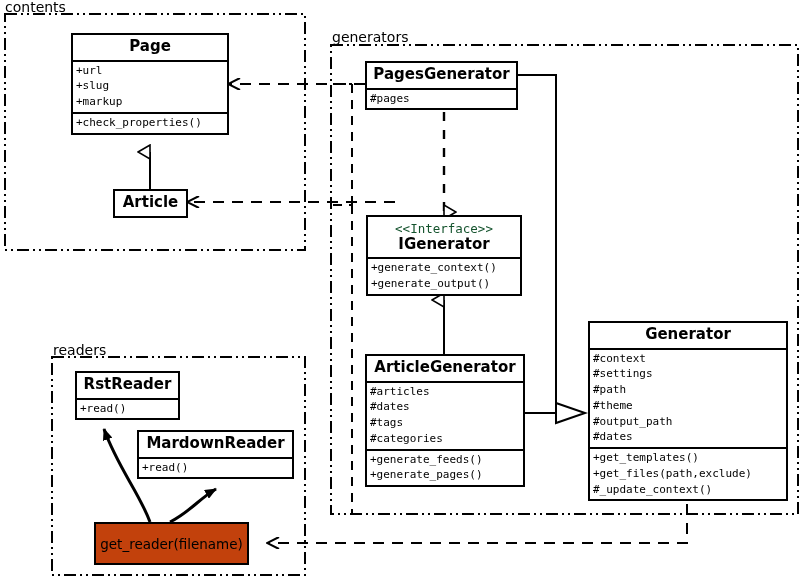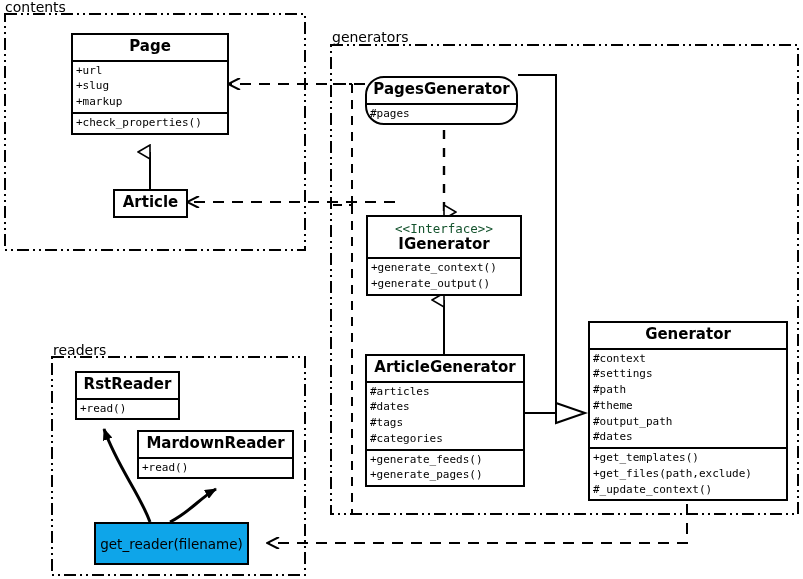--- a/index.html
+++ b/index.html
@@ -70,21 +70,21 @@
     font-family: "DejaVu Sans Mono", monospace;
     font-size: 11px;
     color: #000;
     line-height: 1.43;
     white-space: nowrap;
   }
   .plainbox {
     position: absolute;
     box-sizing: border-box;
     border: 2px solid #000;
-    background: #0ea5e9;
+    background: #c2410c;
     display: flex;
     align-items: center;
     justify-content: center;
   }
   .plainbox span {
     font-family: "DejaVu Sans", sans-serif;
     font-size: 13.5px;
     color: #000;
     white-space: nowrap;
   }
@@ -178,21 +178,21 @@
     </div>
     <div class="cls-sep cls-compartment">
       <div class="member">+check_properties()</div>
     </div>
   </div>
 
   <div class="cls" style="left:113px; top:189px; width:75px;">
     <div class="cls-title">Article</div>
   </div>
 
-  <div class="cls" style="left:365px; top:76px; width:153px;border-radius:19px;">
+  <div class="cls" style="left:365px; top:61px; width:153px;">
     <div class="cls-title">PagesGenerator</div>
     <div class="cls-sep cls-compartment">
       <div class="member">#pages</div>
     </div>
   </div>
 
   <div class="cls" style="left:366px; top:215px; width:156px;">
     <div class="cls-title">
       <span class="cls-stereo">&lt;&lt;Interface&gt;&gt;</span>
       <span>IGenerator</span>

